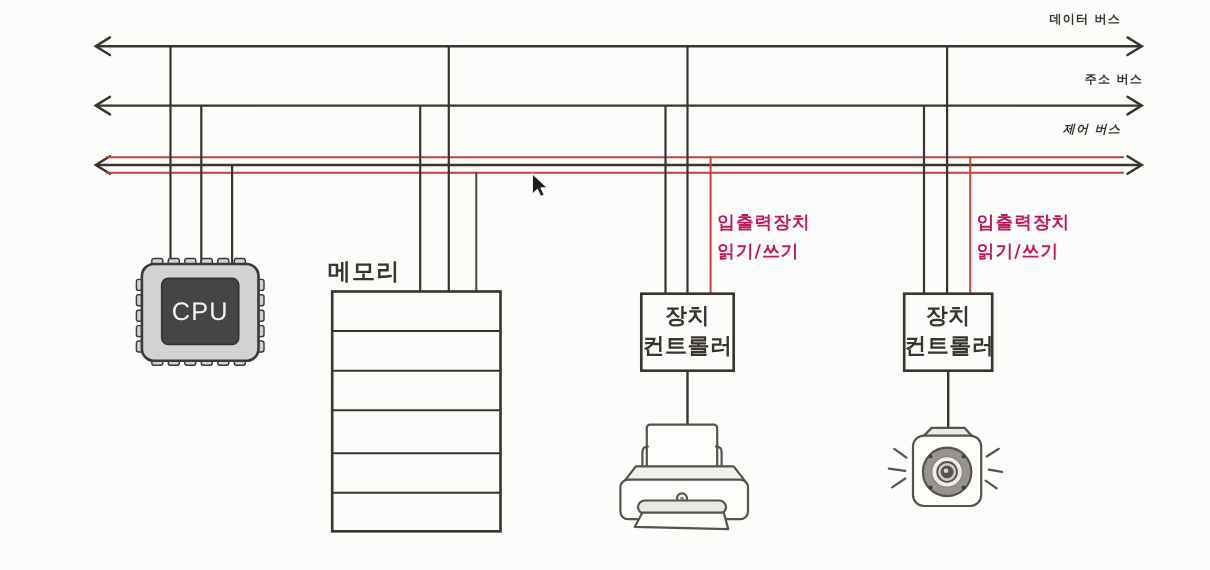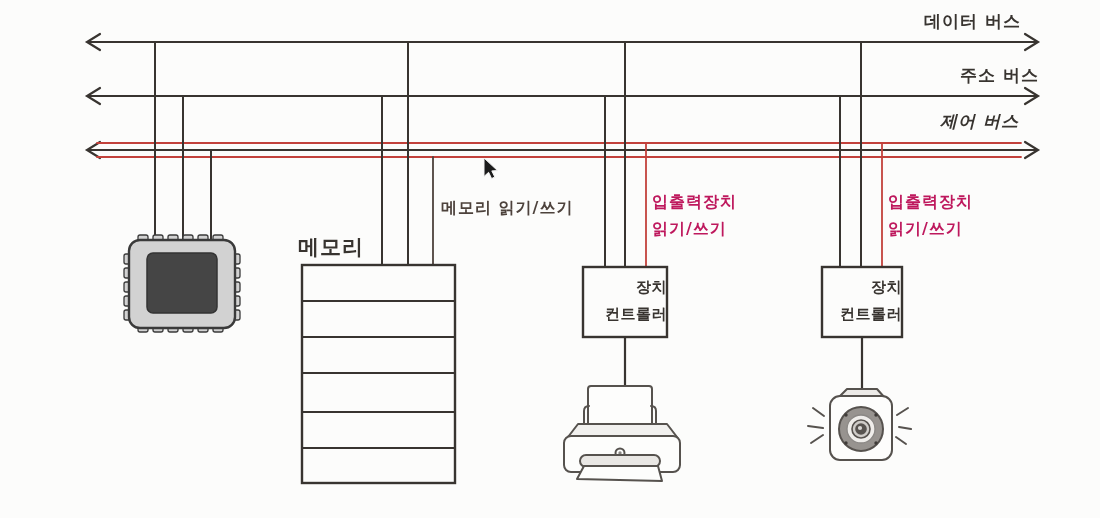--- a/index.html
+++ b/index.html
@@ -17,31 +17,31 @@
   .lbl{
     position:absolute;
     color:#383430;
     font-weight:bold;
     white-space:nowrap;
     letter-spacing:1px;
   }
   .bus-label{
     width:95px;
     text-align:right;
-    font-size:17px;
+    font-size:11px;
   }
   .annotation{
     font-size:16px;
     line-height:27px;
   }
   .red{color:#be185d;}
   .dark-anno{color:#4d423c;}
   .box-label{
-    text-align:right;
-    font-size:15px;
+    text-align:center;
+    font-size:20px;
     line-height:27px;
     letter-spacing:0.5px;
   }
   .cpu-label{
     position:absolute;
     left:147px;top:253px;width:70px;height:60px;
     display:flex;align-items:center;justify-content:center;
     color:#f2f2f2;
     font-size:23px;
     font-weight:normal;
@@ -183,23 +183,23 @@
       </g>
     </g>
 
     <path d="M484,158 L484,176.5 L488.6,172.3 L491.6,178.6 L494.8,177 L491.8,170.9 L497.5,170.6 Z" fill="#1c1c1c" stroke="#f5f5f5" stroke-width="1"></path>
   </svg>
 
   <div class="lbl bus-label" style="left:924px;top:10px;">데이터 버스</div>
   <div class="lbl bus-label" style="left:944px;top:64px;">주소 버스</div>
   <div class="lbl bus-label" style="left:924px;top:110px;font-style:italic;">제어 버스</div>
 
+  <div class="cpu-label">CPU</div>
 
   <div class="lbl" style="left:298px;top:233px;font-size:21px;">메모리</div>
-  <div class="lbl annotation dark-anno" style="left:441px;top:194px;">메모리 읽기/쓰기</div>
 
   <div class="lbl annotation red" style="left:652px;top:188px;">
     <div>입출력장치</div>
     <div>읽기/쓰기</div>
   </div>
   <div class="lbl annotation red" style="left:888px;top:188px;">
     <div>입출력장치</div>
     <div>읽기/쓰기</div>
   </div>
 

